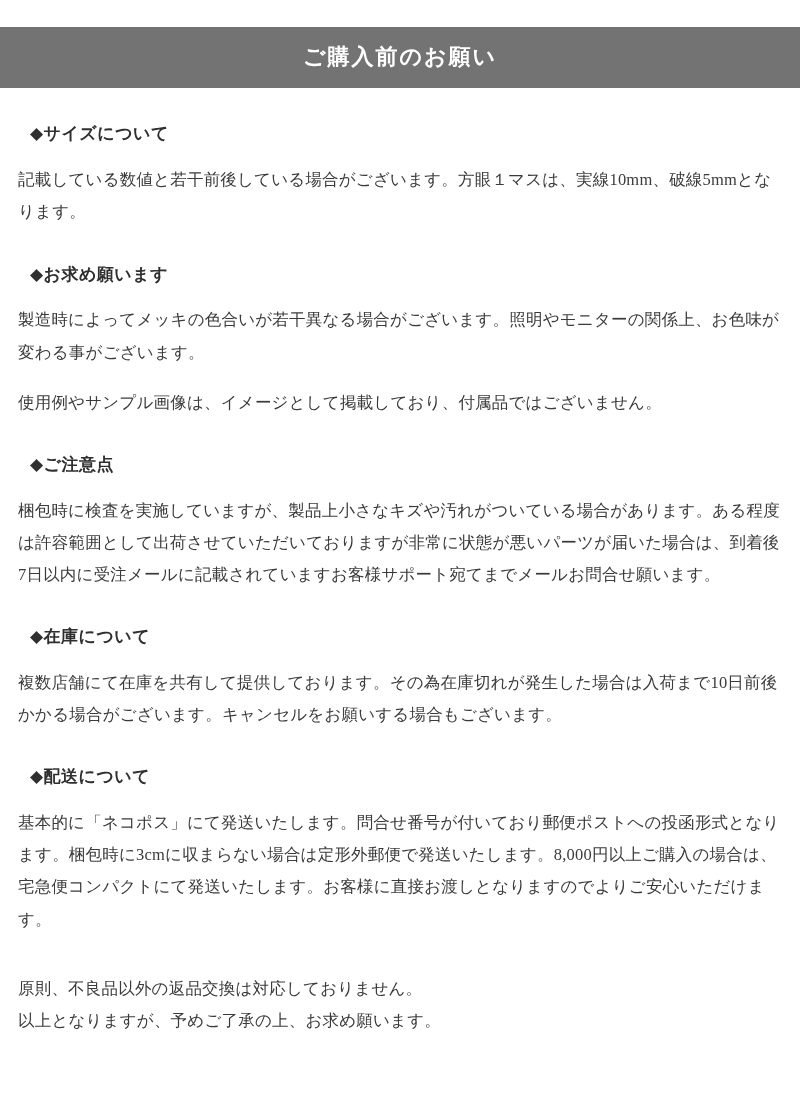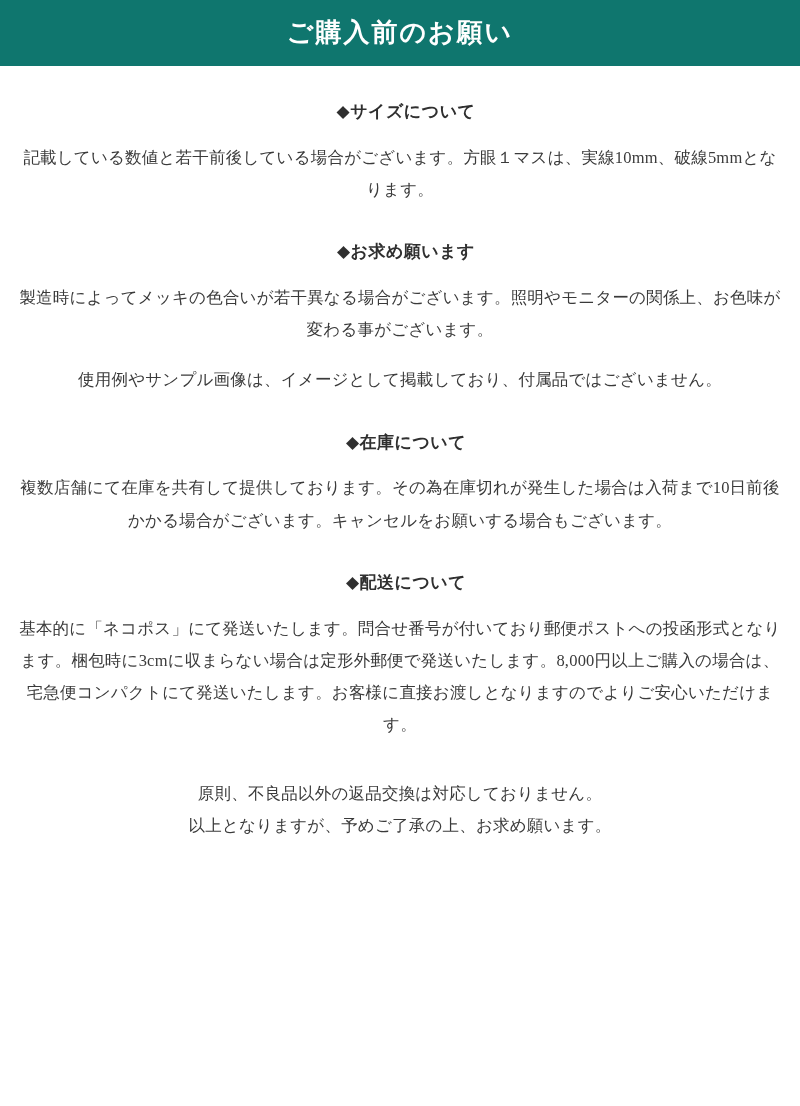--- a/index.html
+++ b/index.html
@@ -13,33 +13,33 @@
     font-family: "Liberation Sans", "DejaVu Sans", sans-serif;
     color: #333333;
   }
   .page {
     width: 800px;
     min-height: 1106px;
     position: relative;
     box-sizing: border-box;
   }
   .banner {
-    background: #0f766e;
+    background: #737373;
     color: #ffffff;
     text-align: center;
-    font-size: 26px;
+    font-size: 22px;
     font-weight: bold;
     letter-spacing: 2px;
     padding: 17px 0 18px 0;
     line-height: 1.2;
+    margin-top: 27px;
   }
   .content {
     padding: 0 18px 10px 18px;
     box-sizing: border-box;
-    text-align: center;
   }
   .section {
     margin: 0;
   }
   .section-heading {
     font-size: 17px;
     font-weight: bold;
     color: #2f2f2f;
     margin: 34px 0 0 12px;
     line-height: 1.4;
@@ -82,20 +82,24 @@
 
     <div class="section">
       <div class="section-heading">◆お求め願います</div>
       <div class="section-body">製造時によってメッキの色合いが若干異なる場合がございます。照明やモニターの関係上、お色味が変わる事がございます。</div>
     </div>
 
     <div class="section">
       <div class="section-body">使用例やサンプル画像は、イメージとして掲載しており、付属品ではございません。</div>
     </div>
 
+    <div class="section">
+      <div class="section-heading">◆ご注意点</div>
+      <div class="section-body">梱包時に検査を実施していますが、製品上小さなキズや汚れがついている場合があります。ある程度は許容範囲として出荷させていただいておりますが非常に状態が悪いパーツが届いた場合は、到着後7日以内に受注メールに記載されていますお客様サポート宛てまでメールお問合せ願います。</div>
+    </div>
 
     <div class="section">
       <div class="section-heading">◆在庫について</div>
       <div class="section-body">複数店舗にて在庫を共有して提供しております。その為在庫切れが発生した場合は入荷まで10日前後かかる場合がございます。キャンセルをお願いする場合もございます。</div>
     </div>
 
     <div class="section">
       <div class="section-heading">◆配送について</div>
       <div class="section-body">基本的に「ネコポス」にて発送いたします。問合せ番号が付いており郵便ポストへの投函形式となります。梱包時に3cmに収まらない場合は定形外郵便で発送いたします。8,000円以上ご購入の場合は、宅急便コンパクトにて発送いたします。お客様に直接お渡しとなりますのでよりご安心いただけます。</div>
     </div>

